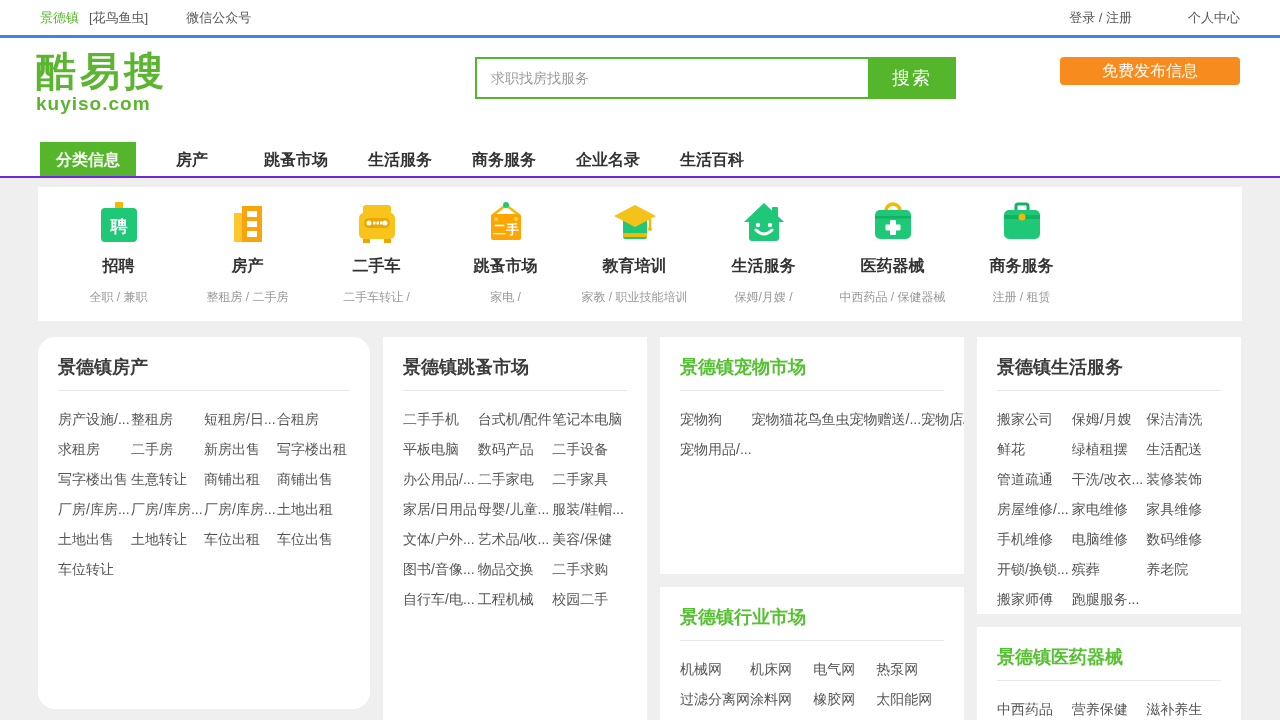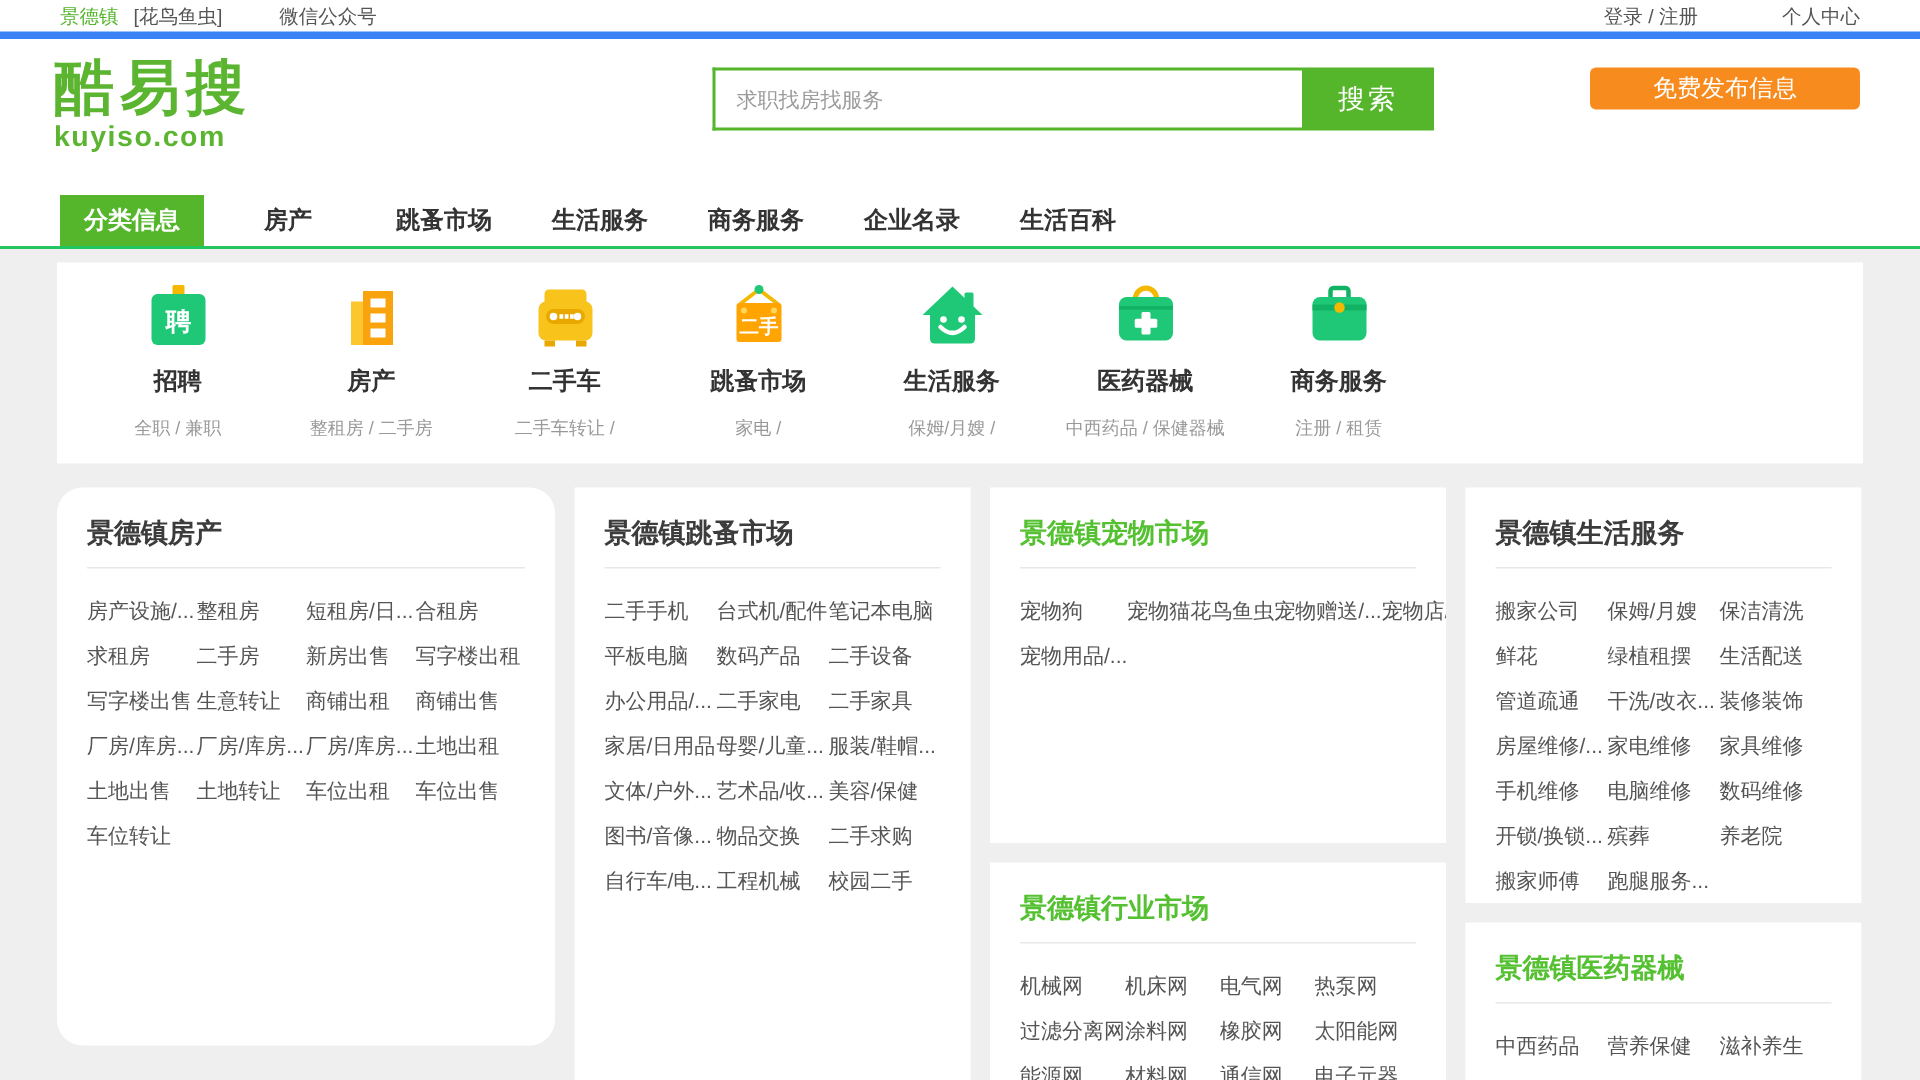--- a/index.html
+++ b/index.html
@@ -1,20 +1,20 @@
 <!DOCTYPE html>
 <html><head>
 <meta charset="utf-8">
 <style>
   * { box-sizing: border-box; margin: 0; padding: 0; }
   html, body { width: 1280px; height: 720px; overflow: hidden; }
   body { font-family: "Liberation Sans", "DejaVu Sans", sans-serif; background: #efefef; }
 
   
-  .topbar { height: 26px; background: #fff; border-bottom: 5px solid #3b82f6;
+  .topbar { height: 38px; background: #fff; border-bottom: 3px solid #3b82f6;
             display: flex; align-items: center; padding: 0 40px; font-size: 13px; color: #555; }
   .topbar .city { color: #55b62c; margin-right: 10px; cursor: pointer; }
   .topbar .switch { margin-right: 38px; cursor: pointer; }
   .topbar .wechat { cursor: pointer; }
   .topbar .right { margin-left: auto; display: flex; }
   .topbar .right span { cursor: pointer; }
   .topbar .right .login { margin-right: 56px; }
 
   
   .header { height: 104px; background: #fff; position: relative; }
@@ -25,21 +25,21 @@
   .search-input { width: 393px; height: 42px; border: 2px solid #55b62c; border-right: none;
                   padding: 0 14px; font-size: 14px; outline: none; color: #333; background: #fff; }
   .search-input::placeholder { color: #9b9b9b; }
   .search-btn { width: 88px; height: 42px; background: #55b62c; color: #fff; font-size: 18px;
                 border: none; cursor: pointer; letter-spacing: 2px; }
   .publish-btn { position: absolute; right: 40px; top: 19px; width: 180px; height: 28px;
                  background: #f78b1e; color: #fff; font-size: 16px; border: none; border-radius: 4px;
                  cursor: pointer; }
 
   
-  .nav { background: #fff; padding: 0 40px; border-bottom: 2px solid #22c55e; display: flex; height: 36px; }
+  .nav { background: #fff; padding: 0 40px; border-bottom: 2px solid #6d28d9; display: flex; height: 36px; }
   .nav-tab { width: 96px; text-align: center; line-height: 36px; font-size: 16px; font-weight: bold;
              color: #333; margin-right: 8px; cursor: pointer; white-space: nowrap; }
   .nav-tab.active { background: #55b62c; color: #fff; }
 
   
   .icon-panel { margin: 9px 38px 0; background: #fff; height: 134px; display: flex;
                 padding: 14px 0 0 16px; }
   .cat-item { width: 129px; text-align: center; cursor: pointer; flex-shrink: 0; }
   .cat-icon { width: 46px; height: 46px; margin: 0 auto; display: block; }
   .cat-icon svg { width: 46px; height: 46px; display: block; }
@@ -141,20 +141,33 @@
           <path d="M23 4 L10 14 M23 4 L36 14" stroke="#f5b800" stroke-width="2.5" fill="none"></path>
           <circle cx="23" cy="4" r="3" fill="#1fc877"></circle>
           <rect x="8" y="13" width="30" height="26" rx="2" fill="#ffa400"></rect>
           <circle cx="13" cy="18" r="2" fill="#ffd65a"></circle>
           <circle cx="33" cy="18" r="2" fill="#ffd65a"></circle>
           <text x="23" y="33" font-size="13" font-weight="bold" fill="#fff" text-anchor="middle">二手</text>
         </svg>
       </span>
       <div class="cat-name">跳蚤市场</div>
       <div class="cat-sub">家电 /</div>
+    </div>
+    <div class="cat-item">
+      <span class="cat-icon">
+        <svg viewBox="0 0 46 46">
+          <rect x="11" y="16" width="24" height="22" rx="2" fill="#1fc877"></rect>
+          <rect x="11" y="32" width="24" height="4" fill="#f5b800"></rect>
+          <polygon points="23,4 44,15 23,26 2,15" fill="#f5c21a"></polygon>
+          <path d="M38 18 L38 27" stroke="#f5b800" stroke-width="2.5"></path>
+          <circle cx="38" cy="28" r="2" fill="#f5b800"></circle>
+        </svg>
+      </span>
+      <div class="cat-name">教育培训</div>
+      <div class="cat-sub">家教 /  职业技能培训</div>
     </div>
     <div class="cat-item">
       <span class="cat-icon">
         <svg viewBox="0 0 46 46">
           <rect x="31" y="6" width="6" height="10" rx="1" fill="#1fc877"></rect>
           <path d="M23 2 L43 21 L3 21 Z" fill="#1fc877"></path>
           <rect x="8" y="15" width="30" height="25" rx="3" fill="#1fc877"></rect>
           <circle cx="17" cy="24" r="2.2" fill="#fff"></circle>
           <circle cx="29" cy="24" r="2.2" fill="#fff"></circle>
           <path d="M15 29 Q23 37 31 29" stroke="#fff" stroke-width="3" fill="none" stroke-linecap="round"></path>

